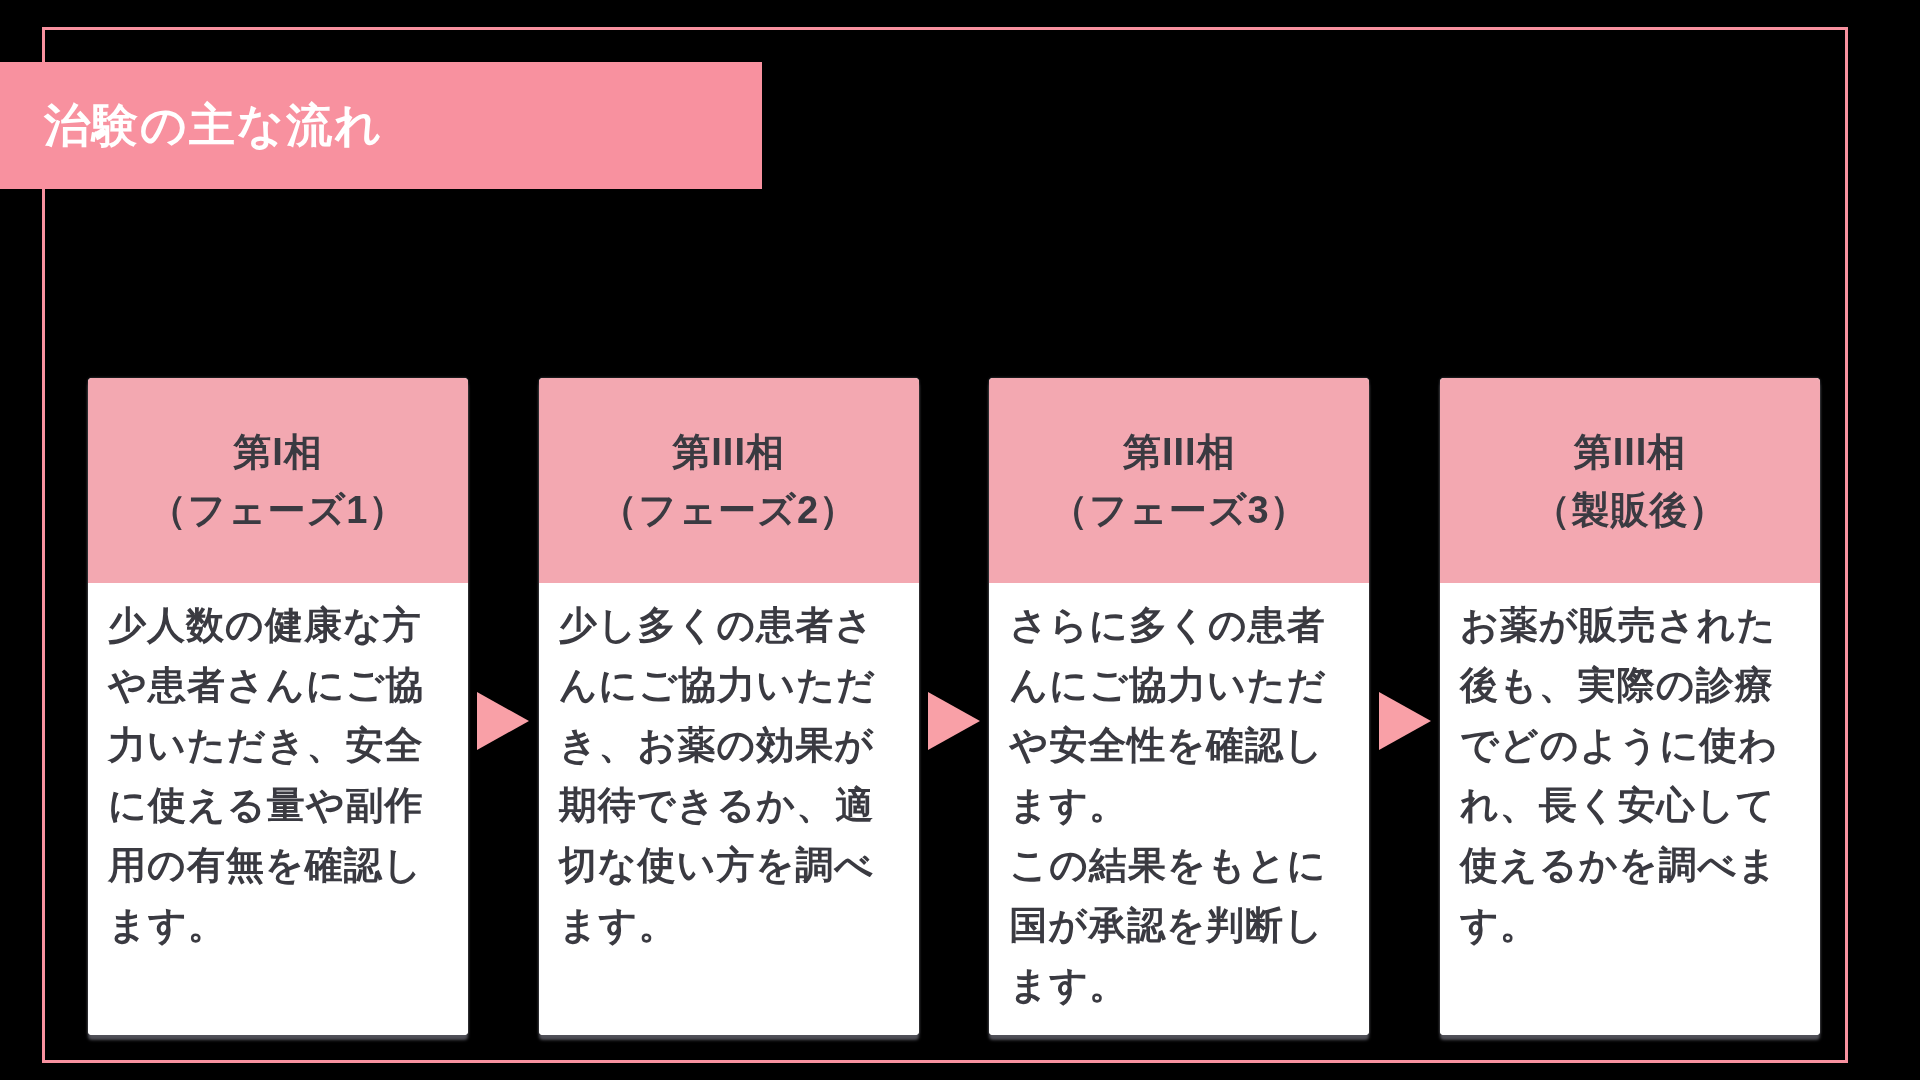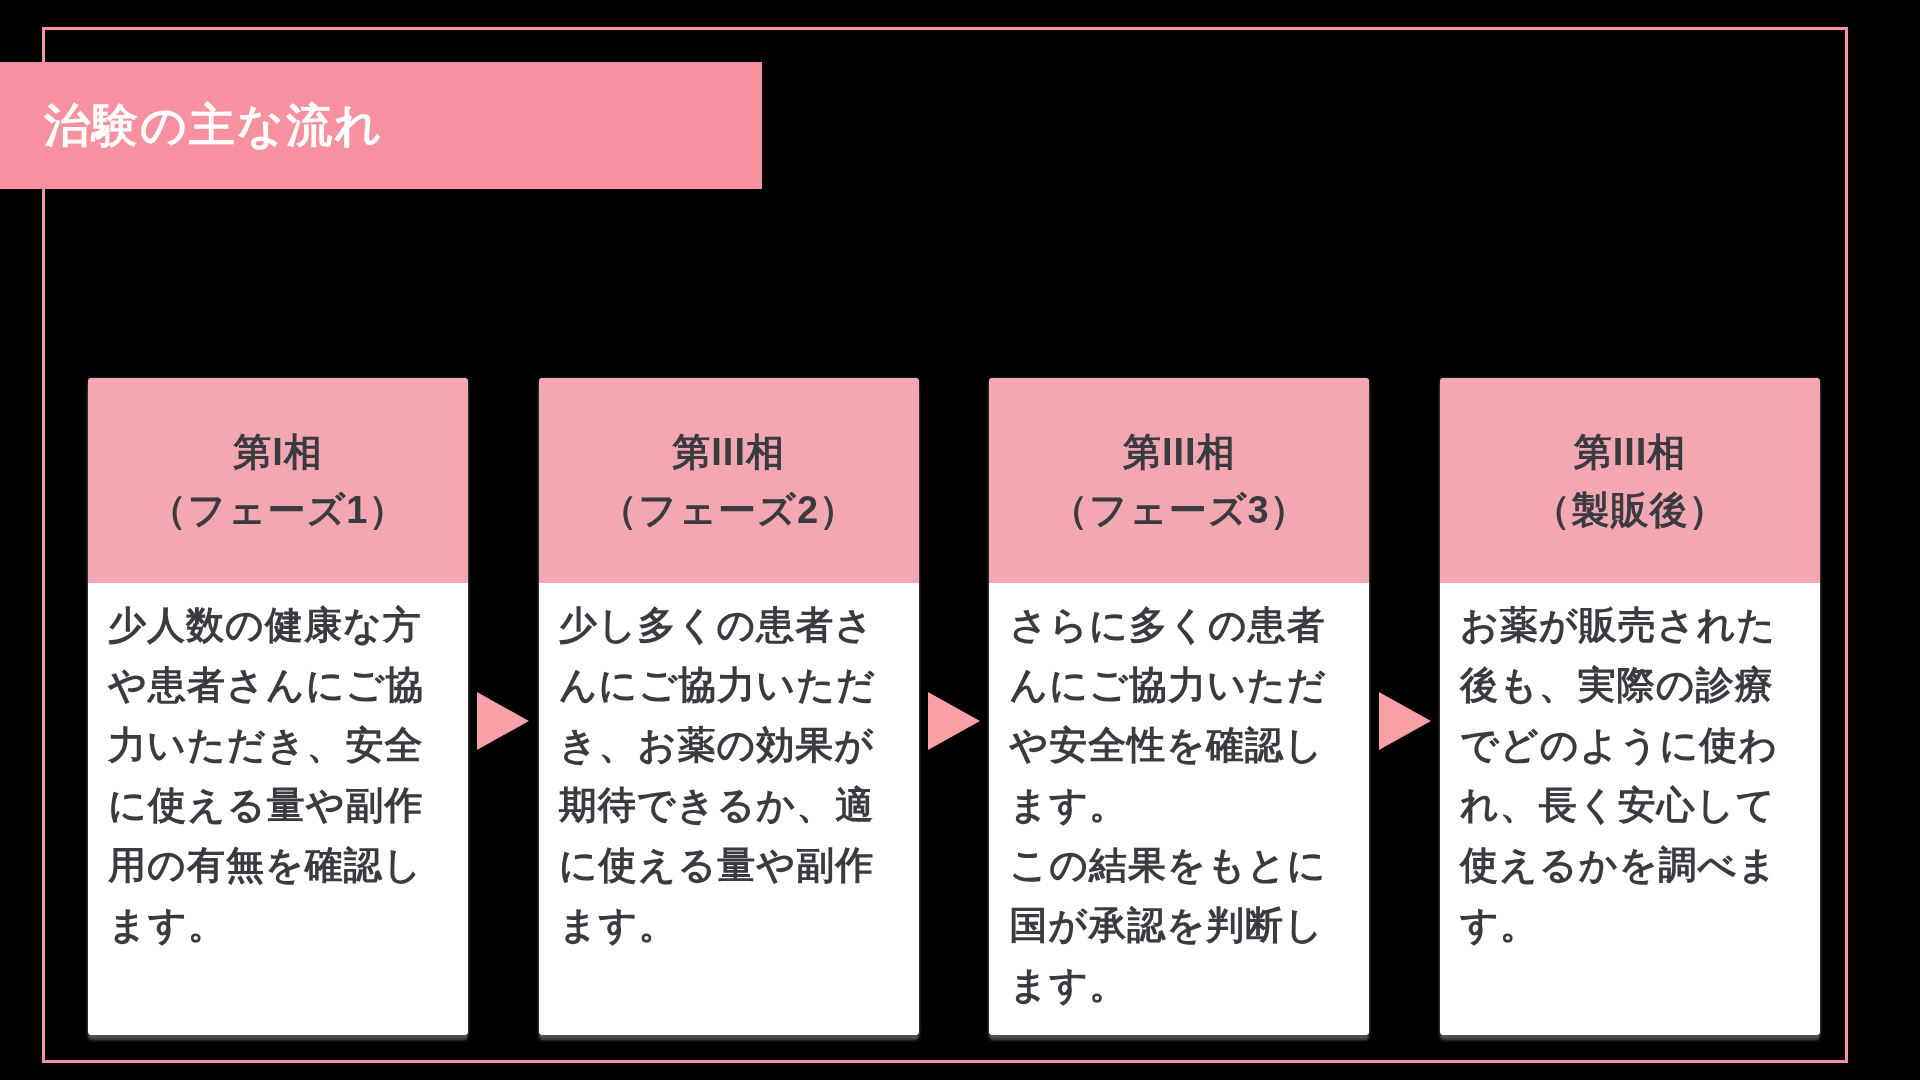--- a/index.html
+++ b/index.html
@@ -149,21 +149,21 @@
 
     <section class="card">
       <header class="card-head">
         <span>第III相
 （フェーズ2）</span>
       </header>
       <div class="card-body">少し多くの患者さ
 んにご協力いただ
 き、お薬の効果が
 期待できるか、適
-に使える量や副作
+切な使い方を調べ
 ます。</div>
     </section>
 
     <div class="arrow-box">
       <span class="arrow-triangle"></span>
     </div>
 
     <section class="card">
       <header class="card-head">
         <span>第III相

